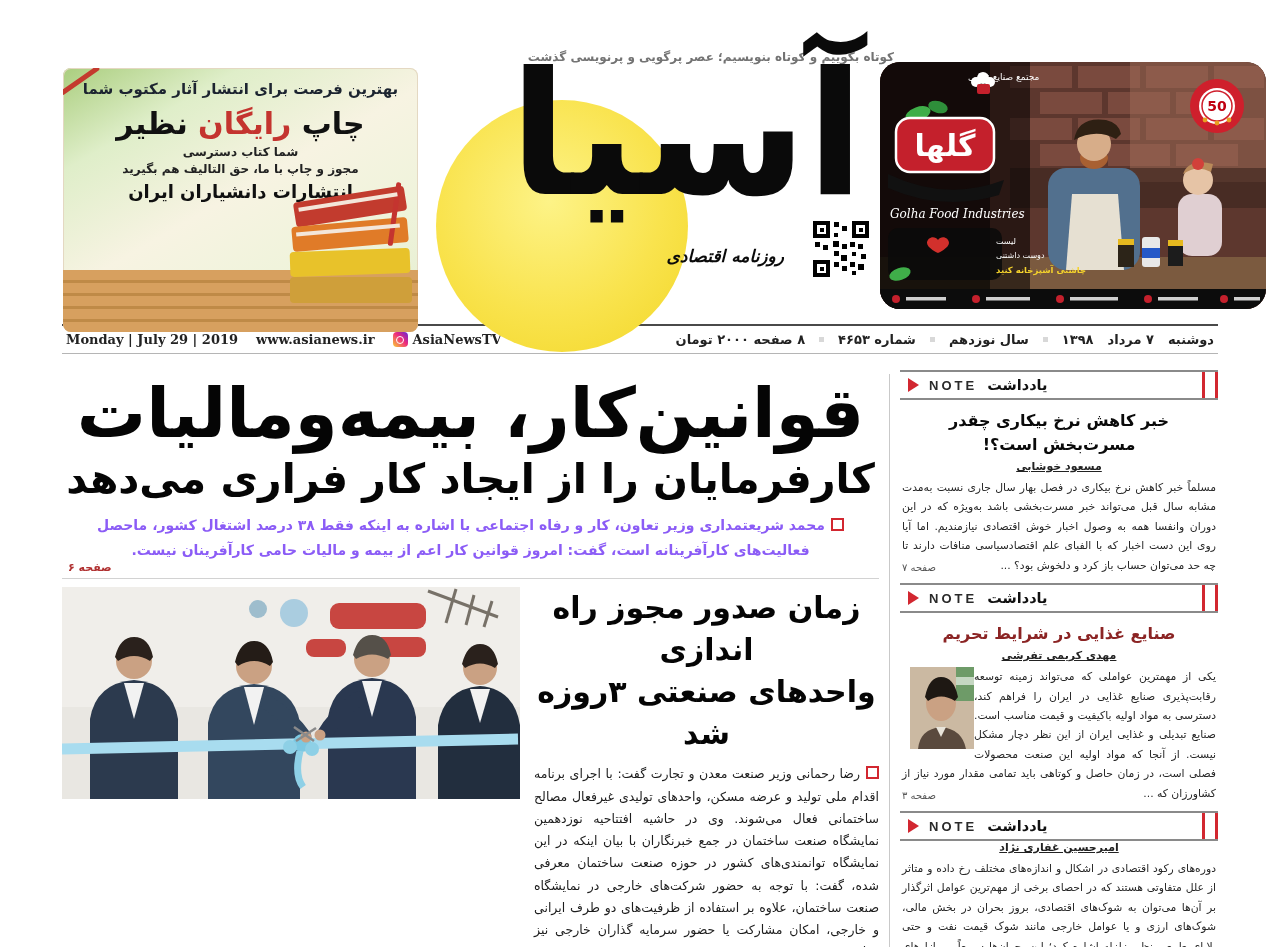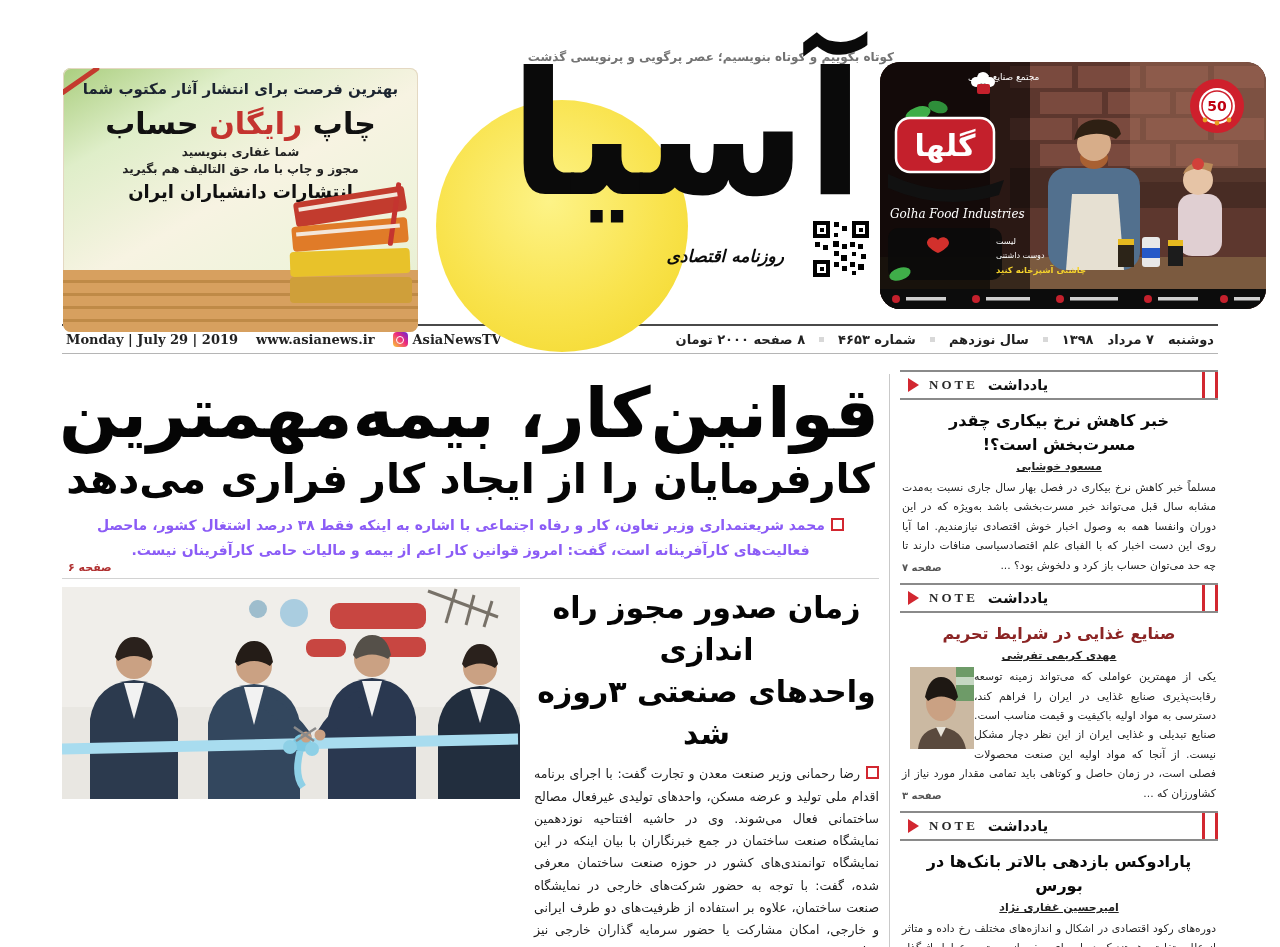--- a/index.html
+++ b/index.html
@@ -76,48 +76,48 @@
   .mid-article .inline-pageref{float:left;font-size:10.5px;color:#444;font-weight:bold;margin-top:4px;}
 
   .bottom-story{border-top:1px solid #d2d2d2;margin-top:10px;padding-top:2px;position:relative;direction:rtl;}
 
   
   .note{margin-bottom:8px;}
   .note-head{border-top:2px solid #8a8a8a;border-bottom:2px solid #8a8a8a;height:26px;display:flex;
     align-items:center;padding:0 0 0 8px;position:relative;}
   .tri{width:0;height:0;border-top:7px solid transparent;border-bottom:7px solid transparent;
     border-left:11px solid #d22730;margin-right:10px;}
-  .note-en{font-family:Liberation Serif, serif;font-size:13px;letter-spacing:3px;color:#2a2a2a;font-weight:bold;text-align:right;}
+  .note-en{font-family:Liberation Sans, sans-serif;font-size:13px;letter-spacing:3px;color:#2a2a2a;font-weight:bold;text-align:right;}
   .note-fa{margin-right:auto;margin-left:10px;direction:rtl;font-size:14.5px;font-weight:bold;color:#111;}
   .dbl-bar{width:10px;align-self:stretch;border-left:3.5px solid #d22730;border-right:3.5px solid #d22730;}
   .note-title{direction:rtl;text-align:center;font-size:16px;font-weight:bold;line-height:1.5;margin:9px 2px 3px;color:#0a0a0a;}
   .note-title.maroon{color:#8b2424;}
   .note-author{direction:rtl;text-align:center;font-size:11px;font-weight:bold;text-decoration:underline;
     color:#222;margin-bottom:5px;}
   .note-body{direction:rtl;font-size:10.8px;line-height:1.8;text-align:justify;color:#262626;padding:0 2px;}
-  .note-body .inline-pageref{float:left;font-size:10px;color:#555;font-weight:bold;margin-top:3px;}
+  .note-body .inline-pageref{float:left;font-size:10px;color:#555;font-weight:normal;margin-top:3px;}
   .author-photo{float:left;width:64px;height:82px;margin-left:8px;margin-bottom:3px;background:#cbb9a2;overflow:hidden;}
 </style>
 </head>
 <body>
 
 <div class="page">
 
   <div class="header">
 
     <div class="left-ad">
       <div class="corner-stroke"></div>
       <div class="ad-text">
         <div class="ad-line1">بهترین فرصت برای انتشار آثار مکتوب شما</div>
         <div class="ad-title">
           <span>چاپ</span>
           <span class="red">رایگان</span>
-          <span>حساب</span>
-        </div>
-        <div class="ad-sub1">شما غفاری بنویسید</div>
+          <span>نظیر</span>
+        </div>
+        <div class="ad-sub1">شما کتاب دسترسی</div>
         <div class="ad-sub2">مجوز و چاپ با ما، حق التالیف هم بگیرید</div>
         <div class="ad-pub">انتشارات دانشیاران ایران</div>
       </div>
       <div class="wood"></div>
       <svg class="books" width="130" height="132" viewBox="0 0 130 132">
         <g>
           <rect x="10" y="18" width="112" height="25" rx="4" fill="#c23b2e" transform="rotate(-9 66 30)"></rect>
           <rect x="8" y="46" width="116" height="25" rx="4" fill="#e07b28" transform="rotate(-5 66 58)"></rect>
           <rect x="6" y="74" width="120" height="25" rx="4" fill="#e8c22a" transform="rotate(-2 66 86)"></rect>
           <rect x="6" y="101" width="122" height="26" rx="4" fill="#cf9f3a"></rect>
@@ -280,21 +280,21 @@
       <span class="dl-sep"></span>
       <span>شماره ۴۶۵۳</span>
       <span class="dl-sep"></span>
       <span>۸ صفحه ۲۰۰۰ تومان</span>
     </div>
   </div>
 
   <div class="content">
 
     <div class="main-col">
-      <h1 class="head1">قوانین‌کار، بیمه‌مهمترین</h1>
+      <h1 class="head1">قوانین‌کار، بیمه‌ومالیات</h1>
       <h2 class="head2">کارفرمایان را از ایجاد کار فراری می‌دهد</h2>
 
       <div class="lead-wrap">
         <p><span class="bullet"></span><span>محمد شریعتمداری وزیر تعاون، کار و رفاه اجتماعی با اشاره به اینکه فقط ۳۸ درصد اشتغال کشور، ماحصل فعالیت‌های کارآفرینانه است، گفت: امروز قوانین کار اعم از بیمه و مالیات حامی کارآفرینان نیست.</span></p>
         <span class="pageref">صفحه ۶</span>
       </div>
 
       <div class="mid">
 
         <div class="photo-frame">
@@ -414,21 +414,20 @@
         </div>
       </div>
 
       <div class="note">
         <div class="note-head">
           <span class="tri"></span>
           <span class="note-en">NOTE</span>
           <span class="note-fa">یادداشت</span>
           <span class="dbl-bar"></span>
         </div>
-        <div class="note-title">پارادوکس بازدهی بالاتر بانک‌ها در بورس</div>
         <div class="note-author">امیرحسین غفاری نژاد</div>
         <div class="note-body">
           <span>دوره‌های رکود اقتصادی در اشکال و اندازه‌های مختلف رخ داده و متاثر از علل متفاوتی هستند که در احصای برخی از مهم‌ترین عوامل اثرگذار بر آن‌ها می‌توان به شوک‌های اقتصادی، بروز بحران در بخش مالی، شوک‌های ارزی و یا عوامل خارجی مانند شوک قیمت نفت و حتی بلایای طبیعی نظیر زلزله اشاره کرد؛ این بحران‌ها سریعاً بر بازارهای مالی اثر گذاشته و آن‌ها را دچار ...</span>
           
         </div>
       </div>
 
     </div>
   </div>
 </div>

